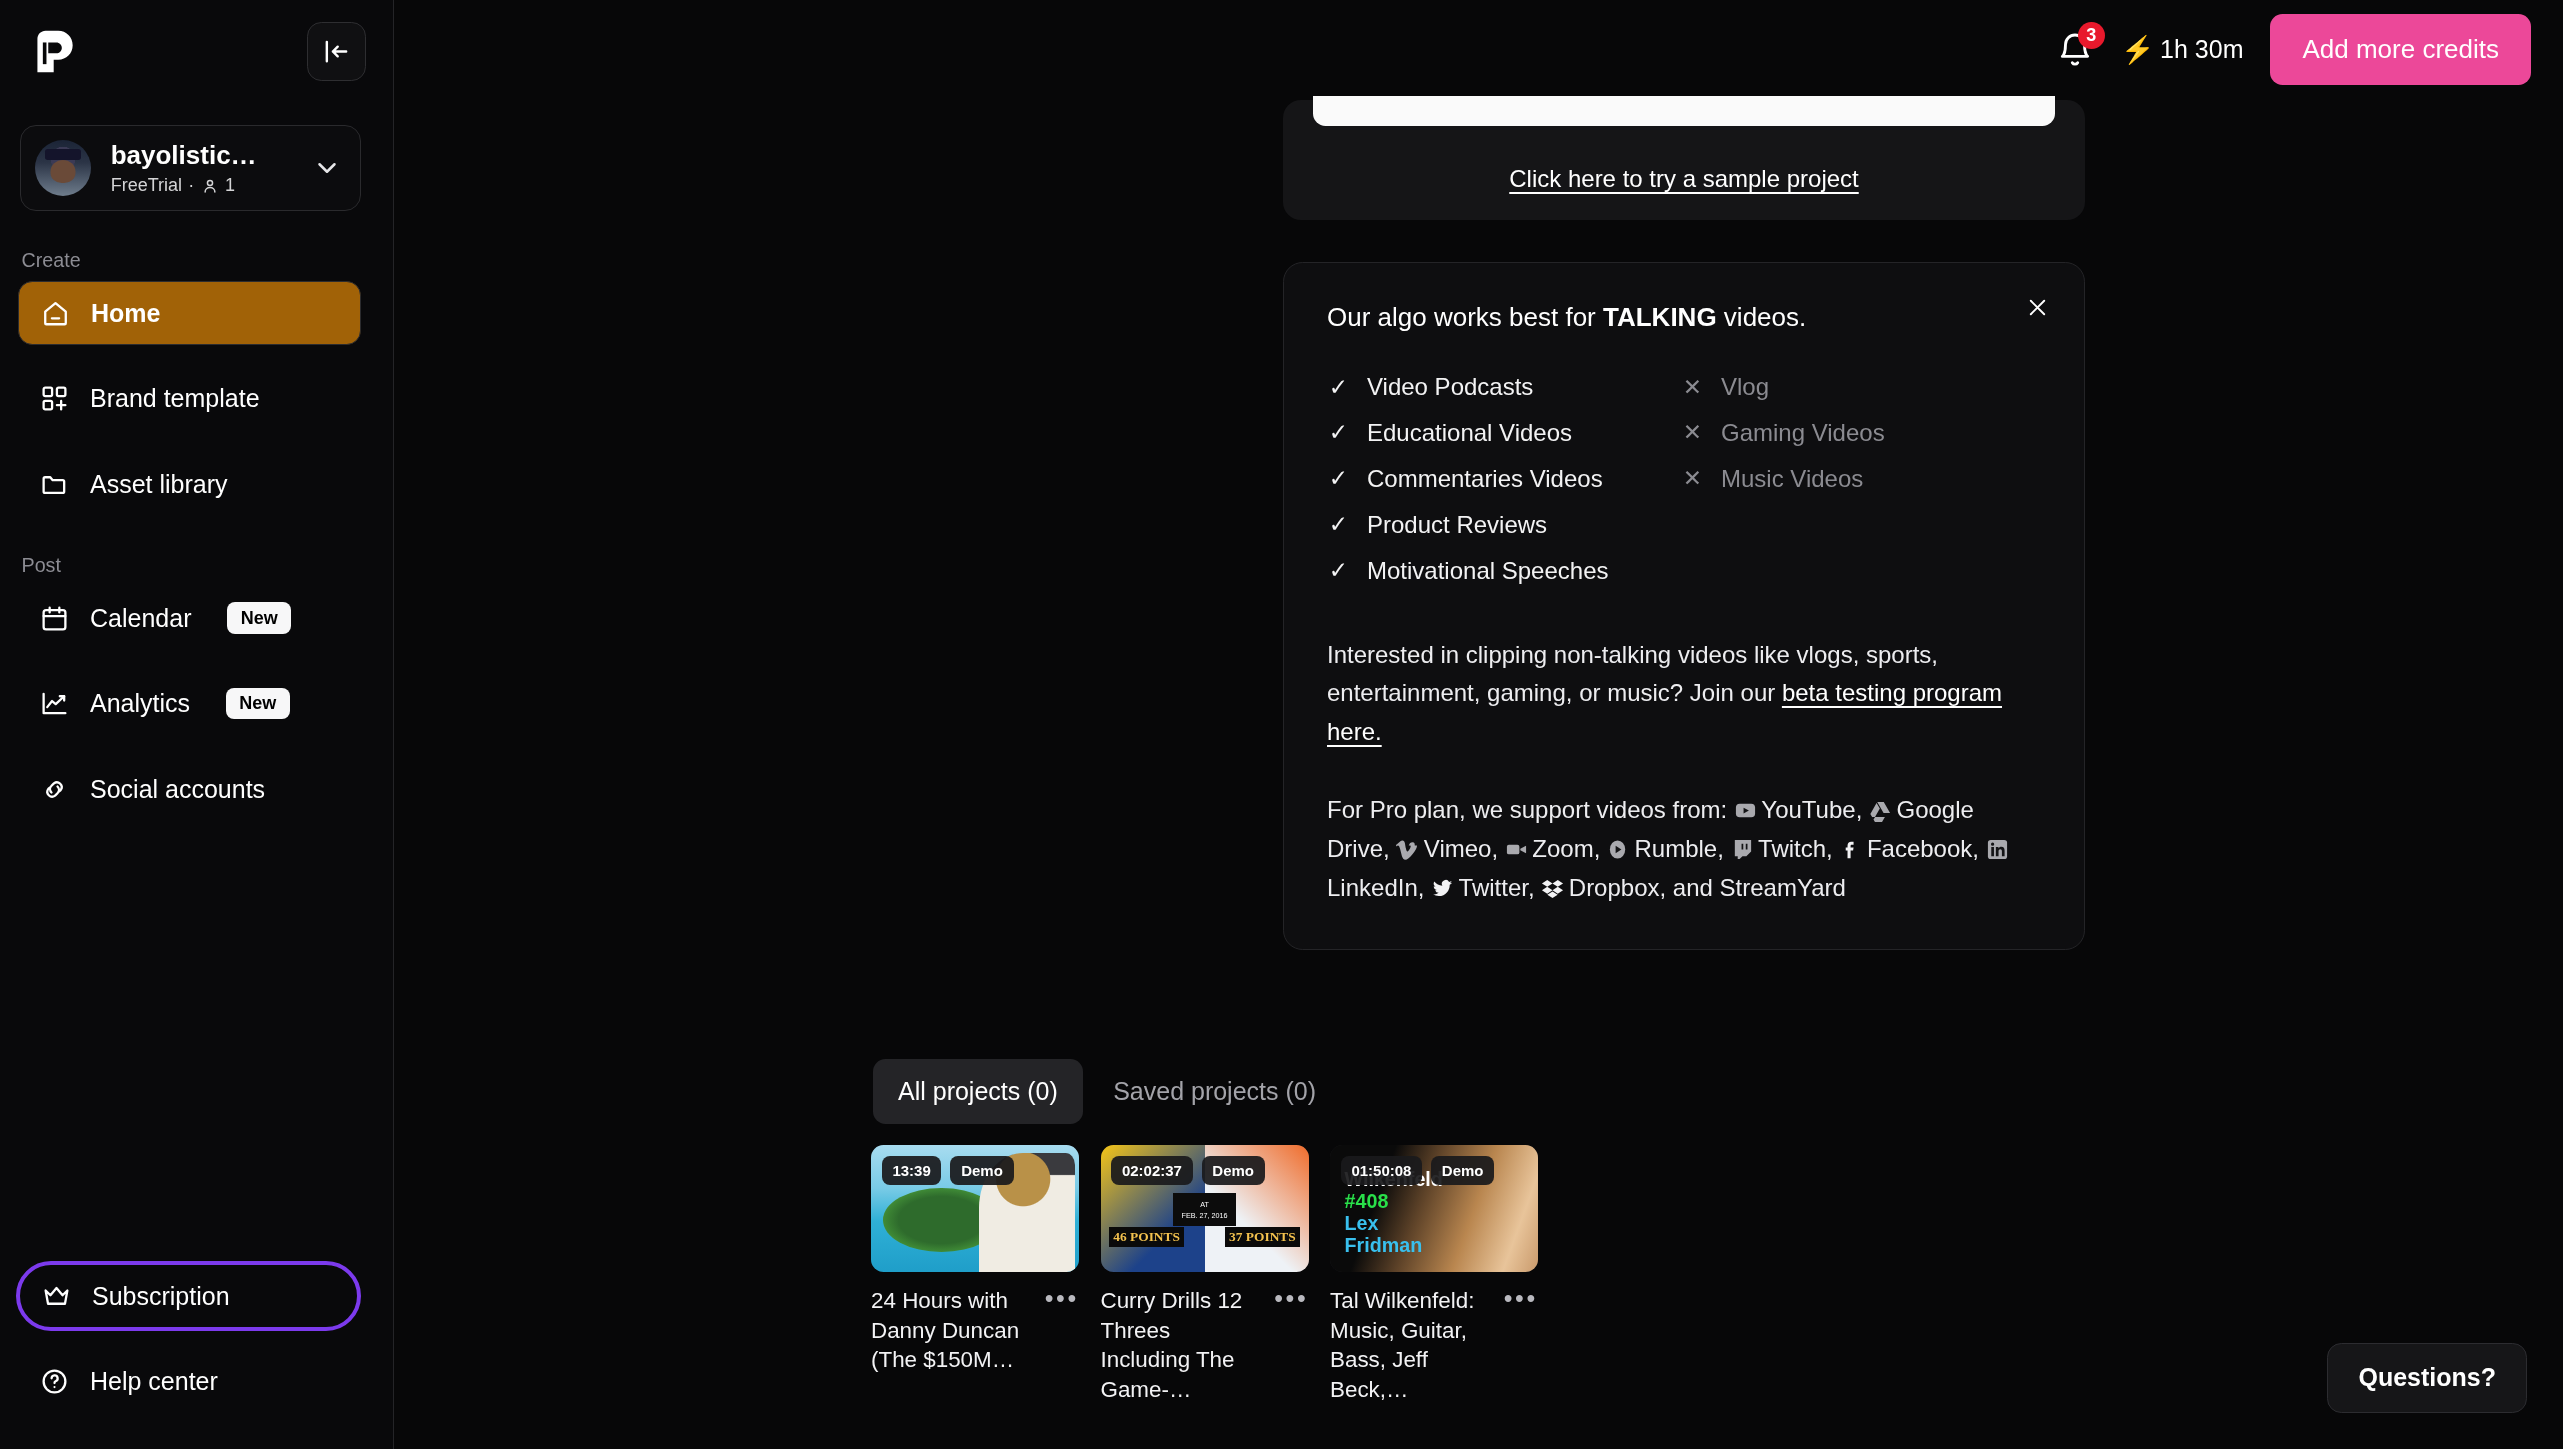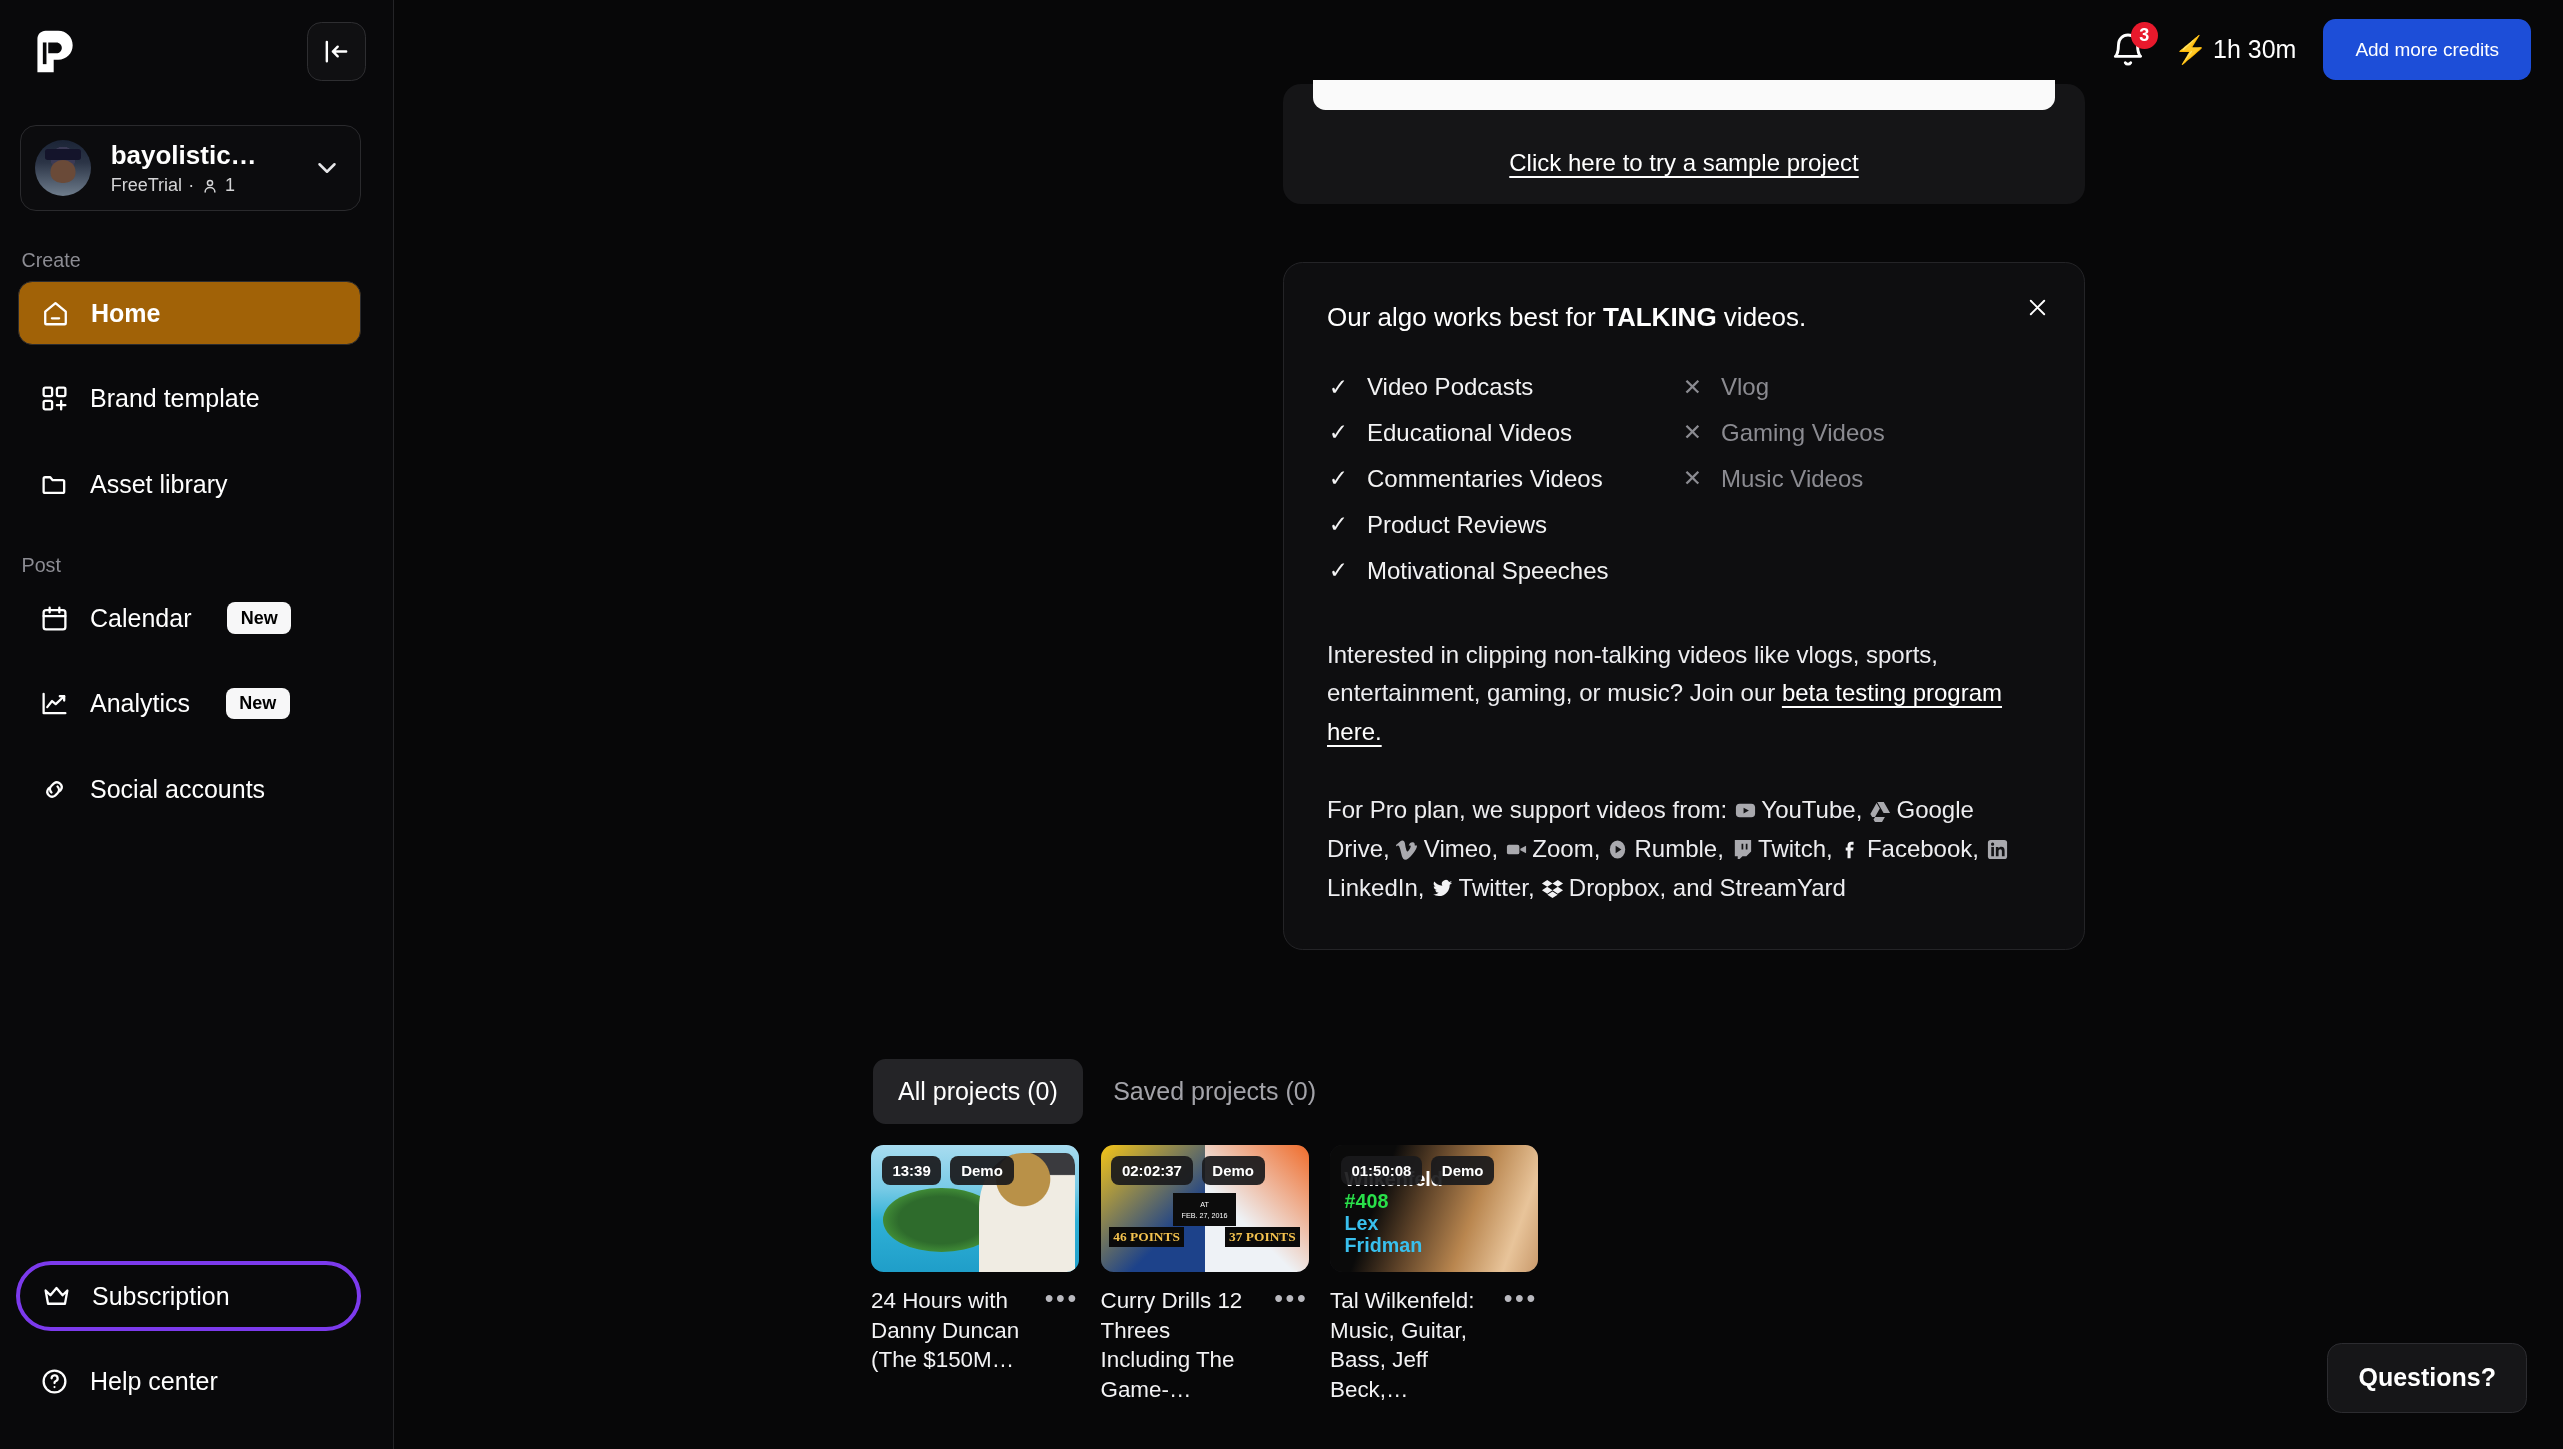--- a/index.html
+++ b/index.html
@@ -112,30 +112,30 @@
   .bell-wrap svg { width: 38px; height: 38px; }
   .bell-badge {
     position: absolute; top: -9px; right: -10.7px;
     background: #e8192c; color: #fff; font-size: 18px; font-weight: 700;
     min-width: 27px; height: 27px; border-radius: 13.4px;
     display: flex; align-items: center; justify-content: center; padding: 0 5.4px;
   }
   .credits { display: flex; align-items: center; gap: 5.4px; font-size: 25px; color: #fff; }
   .bolt { font-size: 27px; color: #facc15; }
   .add-credits {
-    background: #1d4ed8; color: #fff; font-size: 19px;
+    background: #ec4899; color: #fff; font-size: 26px;
     border: none; border-radius: 12.5px; padding: 19.7px 32px; cursor: pointer;
     font-family: "Liberation Sans", sans-serif;
   }
 
   .content { position: absolute; left: 0; top: 0; width: 100%; }
 
   
   .upload-panel {
-    position: absolute; left: 889px; top: 84px; width: 802px; height: 120px;
+    position: absolute; left: 889px; top: 100px; width: 802px; height: 120px;
     background: #151517; border-radius: 18px;
     display: flex; align-items: flex-end; justify-content: center;
     padding-bottom: 27px;
   }
   .upload-white {
     position: absolute; left: 30px; top: -3.6px; right: 30px; height: 30px;
     background: #fafafa; border-radius: 0 0 12.5px 12.5px;
   }
   .sample-link {
     font-size: 24px; color: #ffffff; text-decoration: underline;

